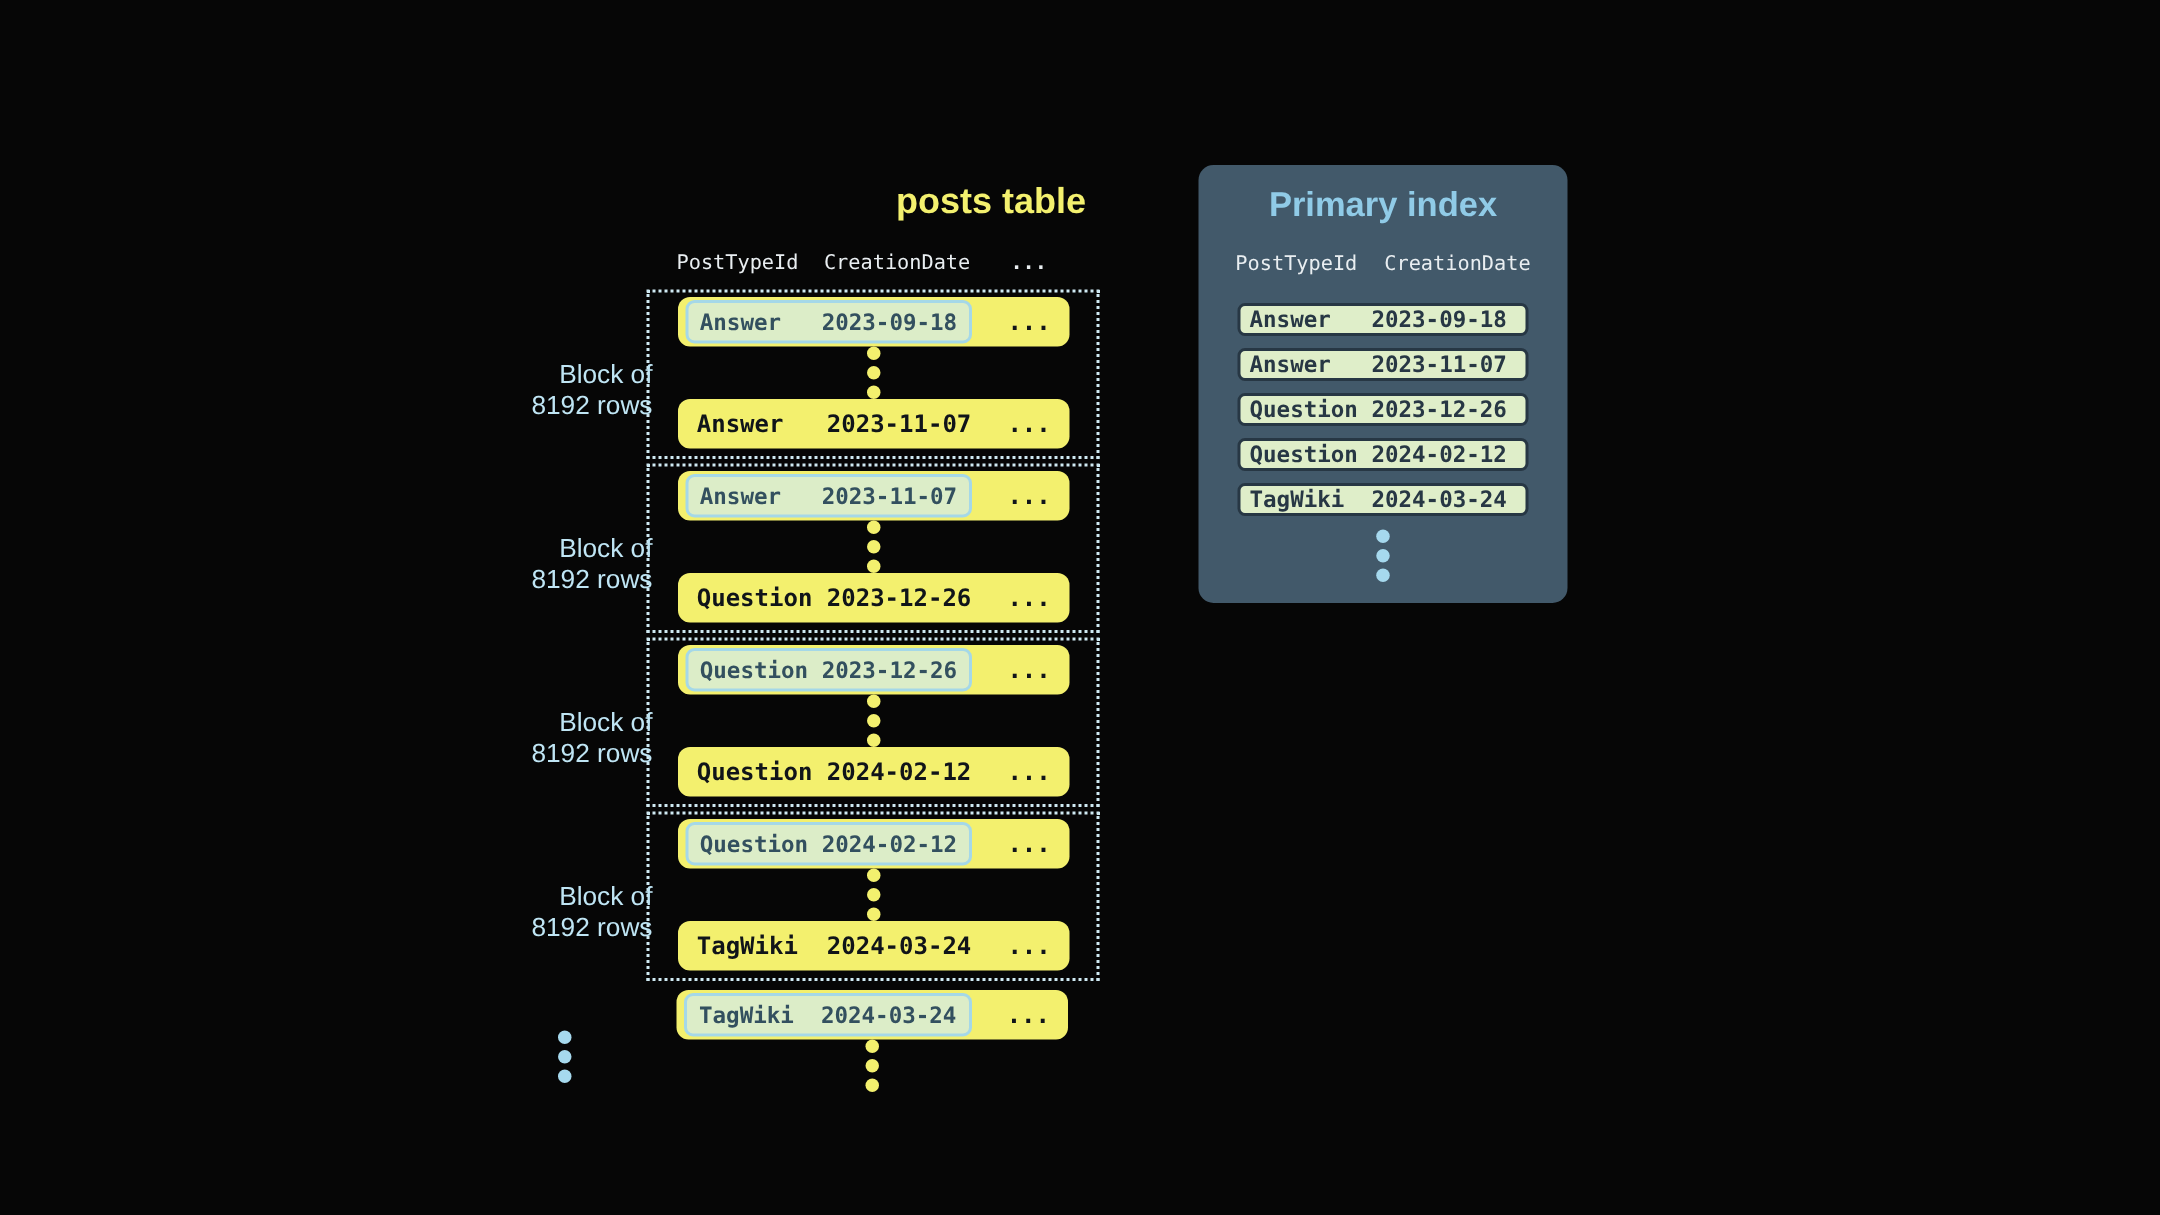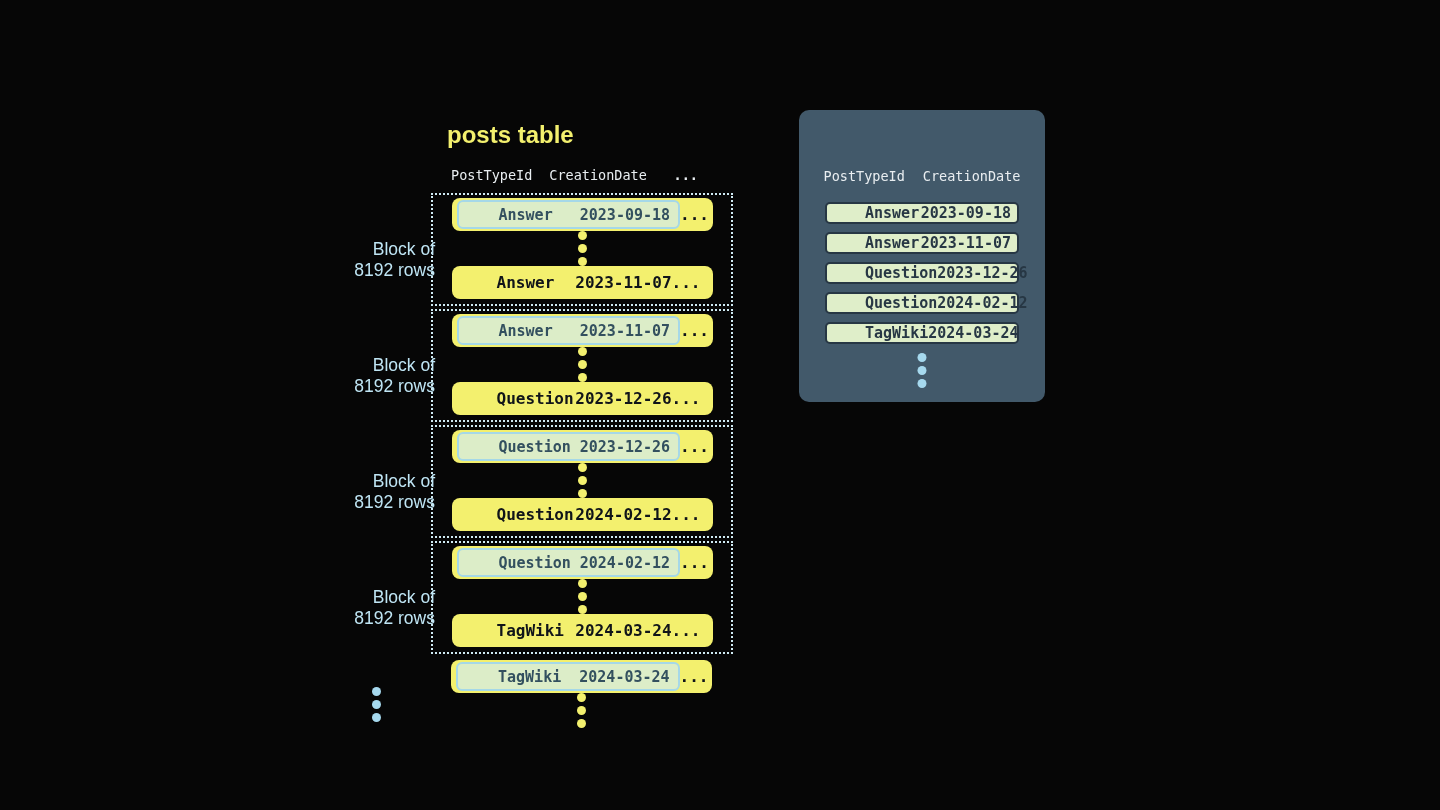--- a/index.html
+++ b/index.html
@@ -10,21 +10,21 @@
   }
   * { margin:0; padding:0; box-sizing:border-box; }
   html,body { background:var(--background); }
   #canvas {
     position:relative; width:1440px; height:810px; background:var(--background);
     overflow:hidden; font-family:"Liberation Sans", sans-serif;
   }
 
   
   .posts-title {
-    position:absolute; left:447px; top:121px; width:302px; text-align:left;
+    position:absolute; left:422px; top:121px; width:302px; text-align:right;
     color:var(--row-yellow); font-size:24px; font-weight:600; line-height:28px;
   }
   .posts-header {
     position:absolute; left:451px; top:167px; width:261px; display:flex; align-items:baseline;
     font-family:"DejaVu Sans Mono", monospace; font-size:13.5px; color:var(--header-text);
   }
   .posts-header .h-date { margin-left:17px; }
   .posts-header .h-more { margin-left:auto; padding-right:14px; font-weight:bold; }
 
   .block {
@@ -37,21 +37,21 @@
     width:261px; height:33px; background:var(--row-yellow); border-radius:8px;
     display:flex; align-items:center; flex:0 0 auto;
   }
   .chip-row { padding:0 12px 0 5px; }
   .chip {
     height:29px; background:var(--chip-bg); border:2px solid var(--chip-border);
     border-radius:6px; display:flex; align-items:center; padding:0 8px;
     font-family:"DejaVu Sans Mono", monospace; font-size:15px; font-weight:600;
     color:var(--chip-text); white-space:pre;
   }
-  .type-cell { display:inline-block; width:9ch; white-space:pre;margin-left:32px; }
+  .type-cell { display:inline-block; width:9ch; white-space:pre; }
   .row-ellipsis {
     margin-left:auto; font-family:"DejaVu Sans Mono", monospace;
     font-size:16px; font-weight:bold; color:var(--bold-text);
   }
   .bold-row {
     padding:0 12px 0 13px; font-family:"DejaVu Sans Mono", monospace;
     font-size:16px; font-weight:bold; color:var(--bold-text); white-space:pre;
   }
 
   .vdots { display:flex; flex-direction:column; gap:4px; align-items:center; }
@@ -196,20 +196,21 @@
       <span class="dot"></span>
       <span class="dot"></span>
     </div>
   <div class="vdots blue left-dots">
       <span class="dot"></span>
       <span class="dot"></span>
       <span class="dot"></span>
     </div>
 
   <div class="panel">
+    <div class="panel-title">Primary index</div>
     <div class="panel-header">
       <span class="h-type">PostTypeId</span>
       <span class="h-date">CreationDate</span>
     </div>
     <div class="index-rows">
       <div class="index-row"><span class="type-cell">Answer</span><span>2023-09-18</span></div>
       <div class="index-row"><span class="type-cell">Answer</span><span>2023-11-07</span></div>
       <div class="index-row"><span class="type-cell">Question</span><span>2023-12-26</span></div>
       <div class="index-row"><span class="type-cell">Question</span><span>2024-02-12</span></div>
       <div class="index-row"><span class="type-cell">TagWiki</span><span>2024-03-24</span></div>

